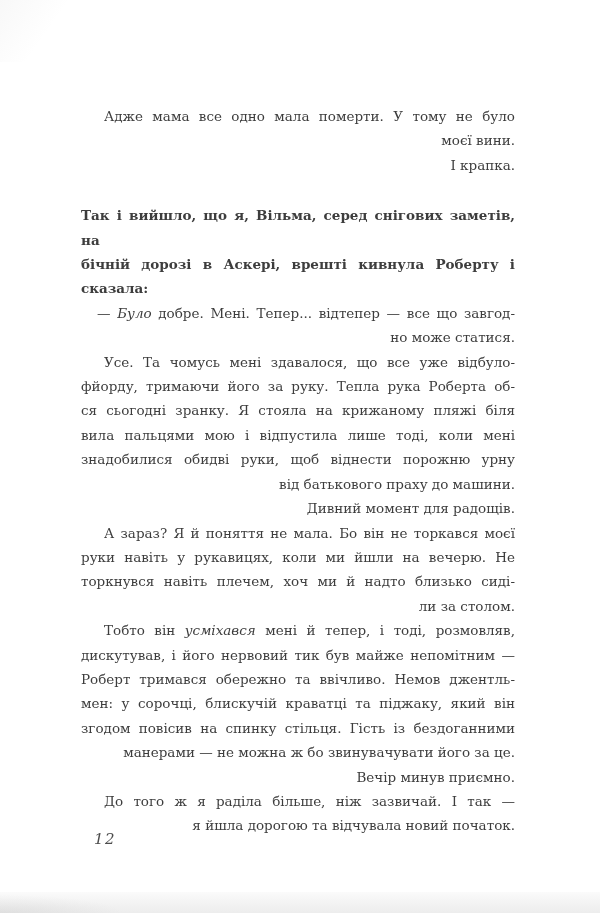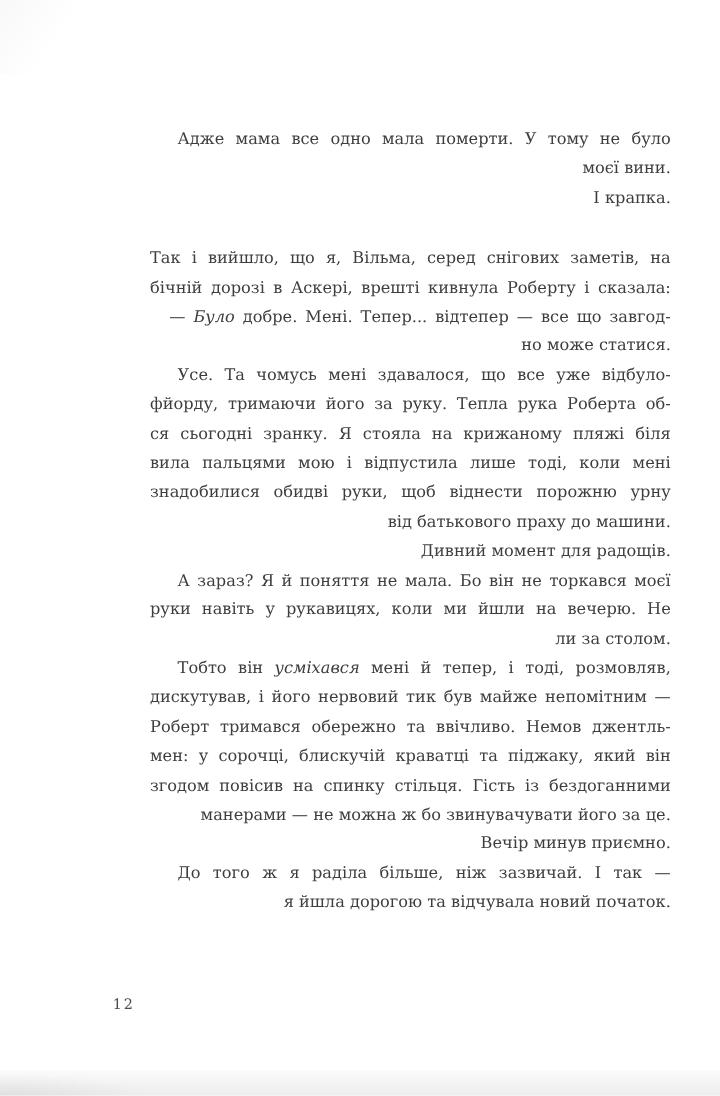--- a/index.html
+++ b/index.html
@@ -20,43 +20,43 @@
     background: var(--bg-color, #ffffff);
   }
   .page-text {
     position: absolute;
     left: 81px;
     top: 104px;
     width: 434px;
     color: var(--text-color, #3d3d3d);
     font-size: 13.5px;
     line-height: 24.4px;
-    margin-left: 44px;
   }
   .paragraph { margin: 0; }
-  .paragraph.scene-break { margin-top: 26px; }
+  .paragraph.scene-break { margin-top: 26px; font-weight: bold; }
   .paragraph.indent-normal > .line:first-child { text-indent: 23px; }
   .paragraph.indent-dash   > .line:first-child { text-indent: 16px; }
   .line {
     min-height: 24.4px;
     overflow: hidden;
     text-align: right;
   }
   .line.just {
     text-align: justify;
     text-align-last: justify;
   }
   .line em { }
   .page-number {
     position: absolute;
     left: 94px;
     top: 830px;
-    font-size: 12px;
+    font-size: 15px;
     letter-spacing: 1.5px;
     color: var(--pagenum-color, #4c4c4c);
+    font-style: italic;
   }
   
   .shade-top-left {
     position: absolute;
     left: 0; top: 0;
     width: 85px; height: 62px;
     background: linear-gradient(125deg, rgba(120,120,120,0.05), rgba(120,120,120,0) 55%);
     pointer-events: none;
   }
   .shade-bottom {
@@ -103,20 +103,21 @@
         <div class="line just"><span>вила пальцями мою і відпустила лише тоді, коли мені</span></div>
         <div class="line just"><span>знадобилися обидві руки, щоб віднести порожню урну</span></div>
         <div class="line"><span>від батькового праху до машини.</span></div>
       </div>
       <div class="paragraph indent-normal">
         <div class="line"><span>Дивний момент для радощів.</span></div>
       </div>
       <div class="paragraph indent-normal">
         <div class="line just"><span>А зараз? Я й поняття не мала. Бо він не торкався моєї</span></div>
         <div class="line just"><span>руки навіть у рукавицях, коли ми йшли на вечерю. Не</span></div>
+        <div class="line just"><span>торкнувся навіть плечем, хоч ми й надто близько сиді-</span></div>
         <div class="line"><span>ли за столом.</span></div>
       </div>
       <div class="paragraph indent-normal">
         <div class="line just"><span>Тобто він </span><em>усміхався</em><span> мені й тепер, і тоді, розмовляв,</span></div>
         <div class="line just"><span>дискутував, і його нервовий тик був майже непомітним —</span></div>
         <div class="line just"><span>Роберт тримався обережно та ввічливо. Немов джентль-</span></div>
         <div class="line just"><span>мен: у сорочці, блискучій краватці та піджаку, який він</span></div>
         <div class="line just"><span>згодом повісив на спинку стільця. Гість із бездоганними</span></div>
         <div class="line"><span>манерами — не можна ж бо звинувачувати його за це.</span></div>
       </div>

